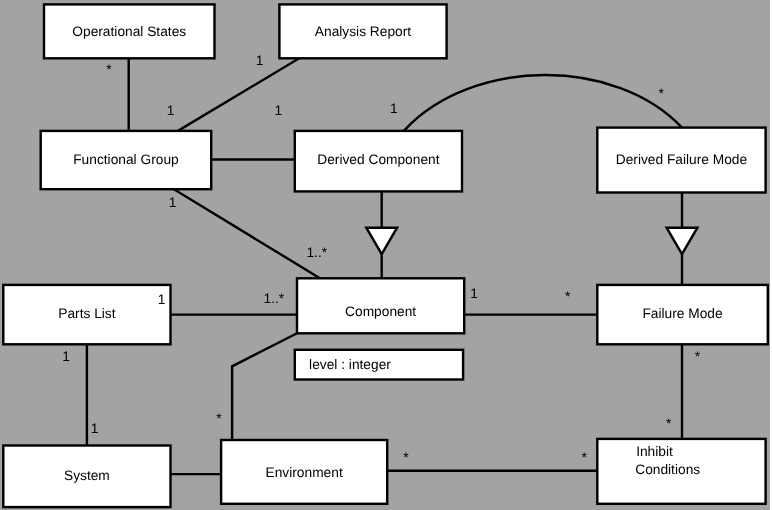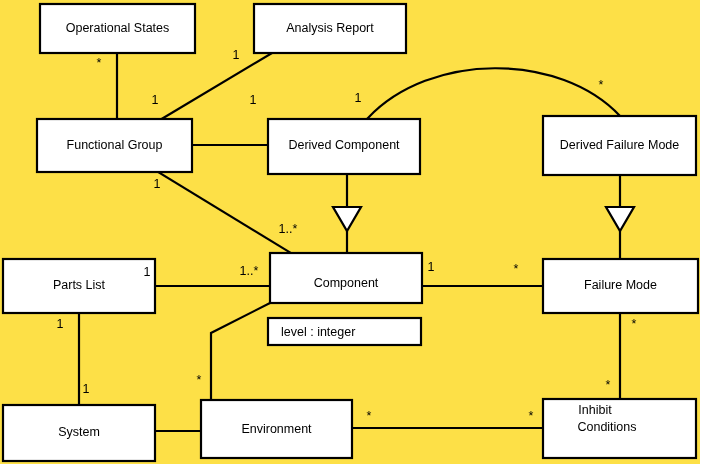--- a/index.html
+++ b/index.html
@@ -7,21 +7,21 @@
     padding: 0;
     background: #ffffff;
   }
   body {
     font-family: "Liberation Sans", sans-serif;
   }
   #canvas {
     position: relative;
     width: 700px;
     height: 464px;
-    background: #fde047;
+    background: #a3a3a3;
     overflow: hidden;
   }
   #diagram-svg {
     position: absolute;
     left: 0;
     top: 0;
     width: 702px;
     height: 464px;
   }
   .cls-box {

